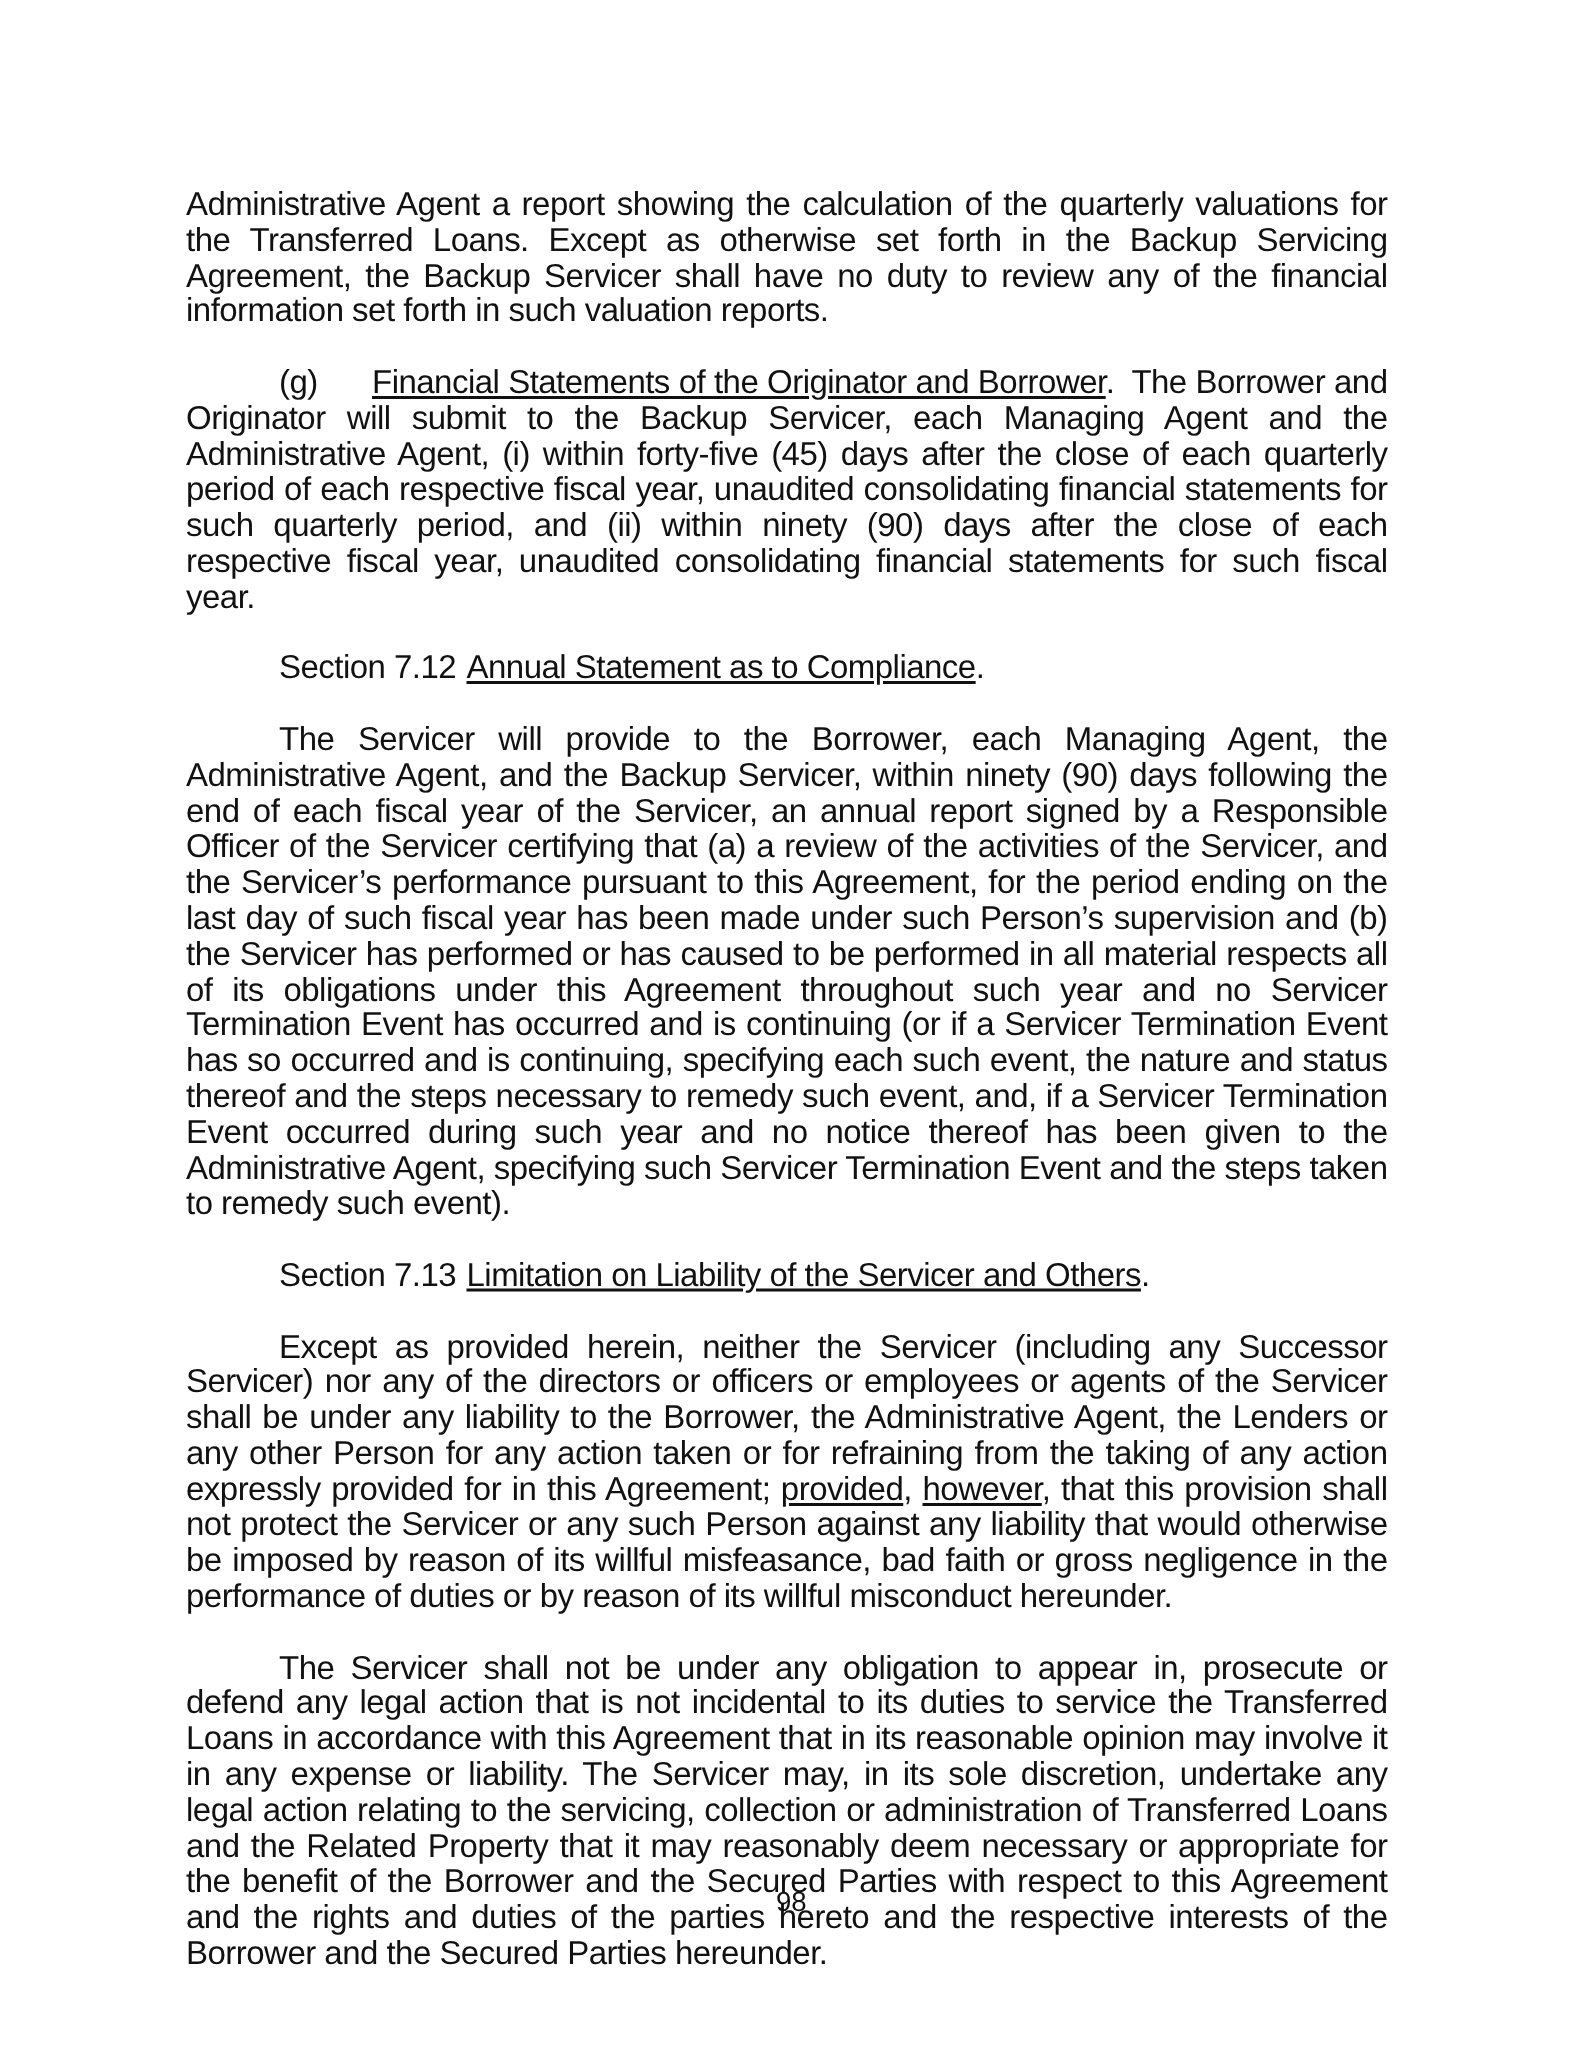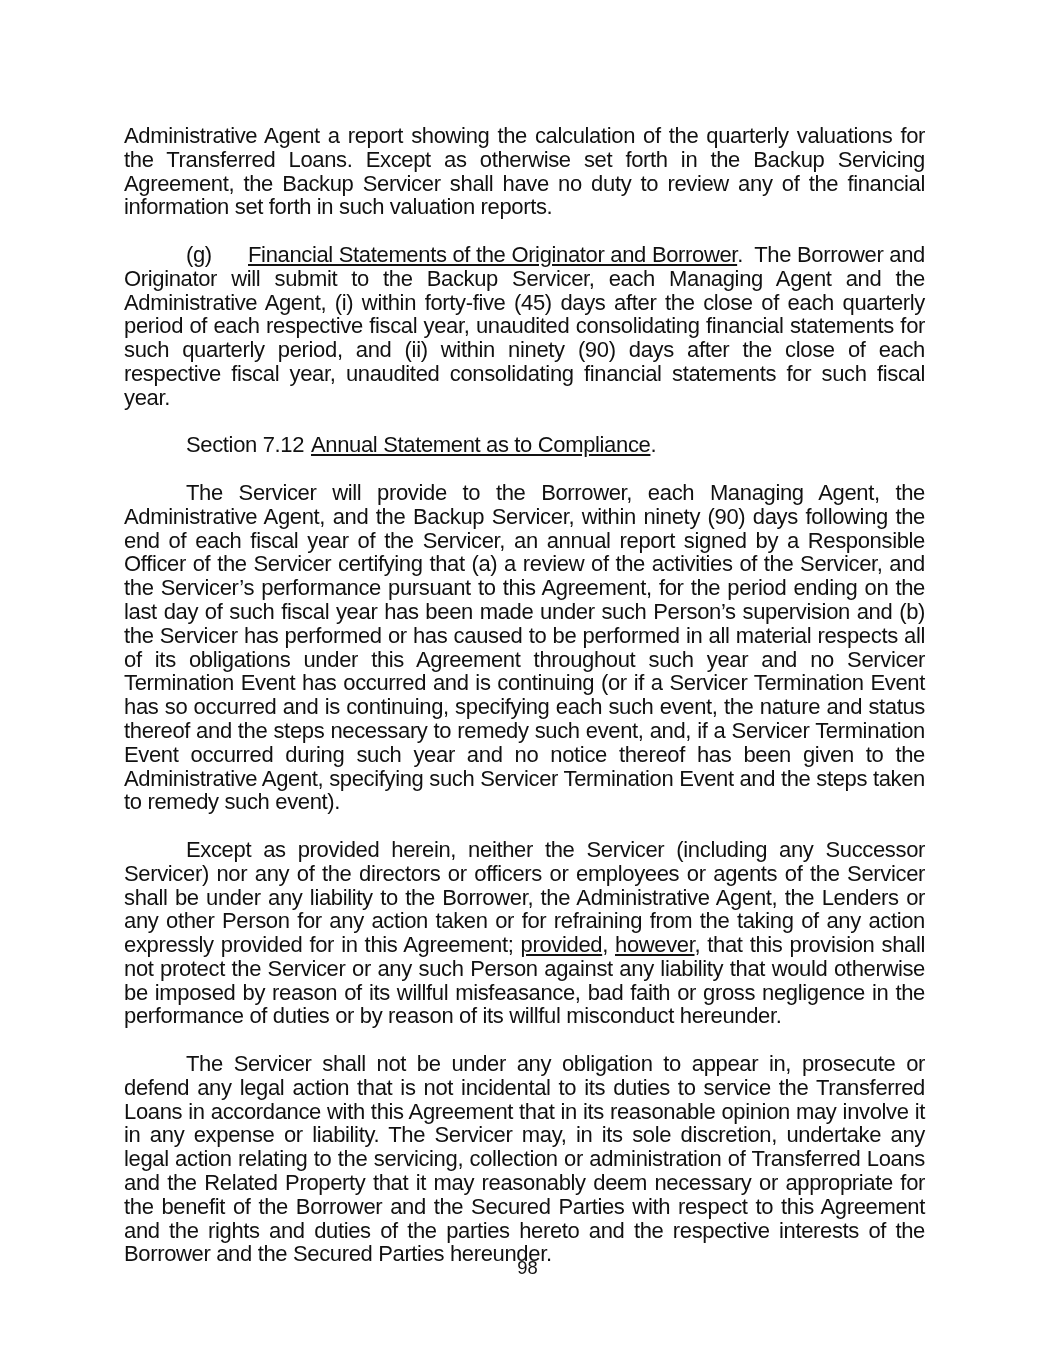--- a/index.html
+++ b/index.html
@@ -69,20 +69,23 @@
   <p class="para indent" style="text-indent:0; padding-left:0;">
     <span style="display:inline-block; width:62px;"></span><span class="g-label">(g)</span><span class="u">Financial Statements of the Originator and Borrower</span><span>.</span><span style="white-space:pre-wrap;">  The Borrower and Originator will submit to the Backup Servicer, each Managing Agent and the Administrative Agent, (i) within forty-five (45) days after the close of each quarterly period of each respective fiscal year, unaudited consolidating financial statements for such quarterly period, and (ii) within ninety (90) days after the close of each respective fiscal year, unaudited consolidating financial statements for such fiscal year.</span>
   </p>
 
   <div class="sec-head">
     <span class="sec-num">Section 7.12</span><span class="u">Annual Statement as to Compliance</span><span>.</span>
   </div>
 
   <p class="para indent">The Servicer will provide to the Borrower, each Managing Agent, the Administrative Agent, and the Backup Servicer, within ninety (90) days following the end of each fiscal year of the Servicer, an annual report signed by a Responsible Officer of the Servicer certifying that (a) a review of the activities of the Servicer, and the Servicer’s performance pursuant to this Agreement, for the period ending on the last day of such fiscal year has been made under such Person’s supervision and (b) the Servicer has performed or has caused to be performed in all material respects all of its obligations under this Agreement throughout such year and no Servicer Termination Event has occurred and is continuing (or if a Servicer Termination Event has so occurred and is continuing, specifying each such event, the nature and status thereof and the steps necessary to remedy such event, and, if a Servicer Termination Event occurred during such year and no notice thereof has been given to the Administrative Agent, specifying such Servicer Termination Event and the steps taken to remedy such event).</p>
 
+  <div class="sec-head">
+    <span class="sec-num">Section 7.13</span><span class="u">Limitation on Liability of the Servicer and Others</span><span>.</span>
+  </div>
 
   <p class="para indent"><span>Except as provided herein, neither the Servicer (including any Successor Servicer) nor any of the directors or officers or employees or agents of the Servicer shall be under any liability to the Borrower, the Administrative Agent, the Lenders or any other Person for any action taken or for refraining from the taking of any action expressly provided for in this Agreement; </span><span class="u">provided</span><span style="white-space:pre-wrap;">, </span><span class="u">however</span><span>, that this provision shall not protect the Servicer or any such Person against any liability that would otherwise be imposed by reason of its willful misfeasance, bad faith or gross negligence in the performance of duties or by reason of its willful misconduct hereunder.</span></p>
 
   <p class="para indent">The Servicer shall not be under any obligation to appear in, prosecute or defend any legal action that is not incidental to its duties to service the Transferred Loans in accordance with this Agreement that in its reasonable opinion may involve it in any expense or liability.  The Servicer may, in its sole discretion, undertake any legal action relating to the servicing, collection or administration of Transferred Loans and the Related Property that it may reasonably deem necessary or appropriate for the benefit of the Borrower and the Secured Parties with respect to this Agreement and the rights and duties of the parties hereto and the respective interests of the Borrower and the Secured Parties hereunder.</p>
 
 </div>
 
 <div class="page-number">98</div>
 
 </body></html>

